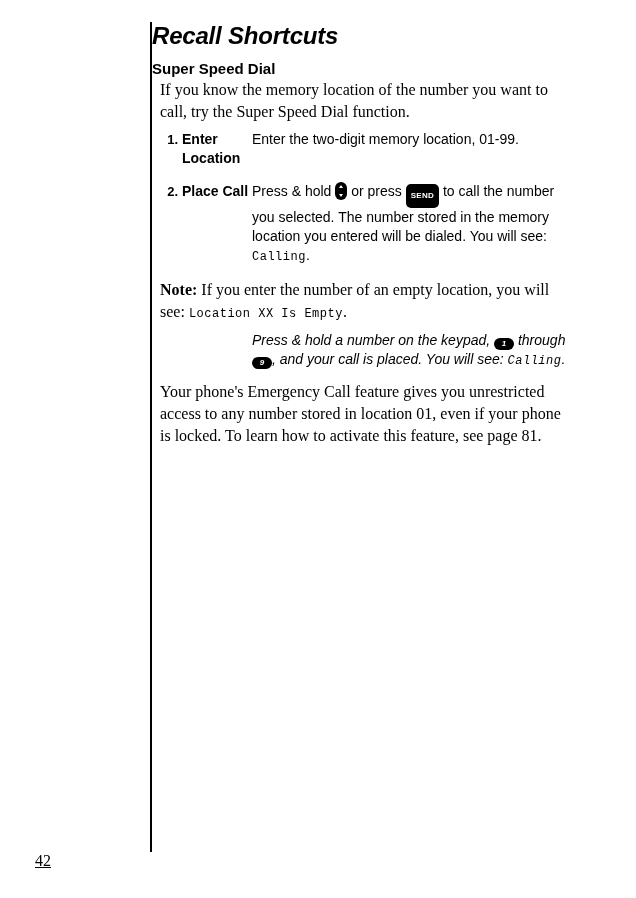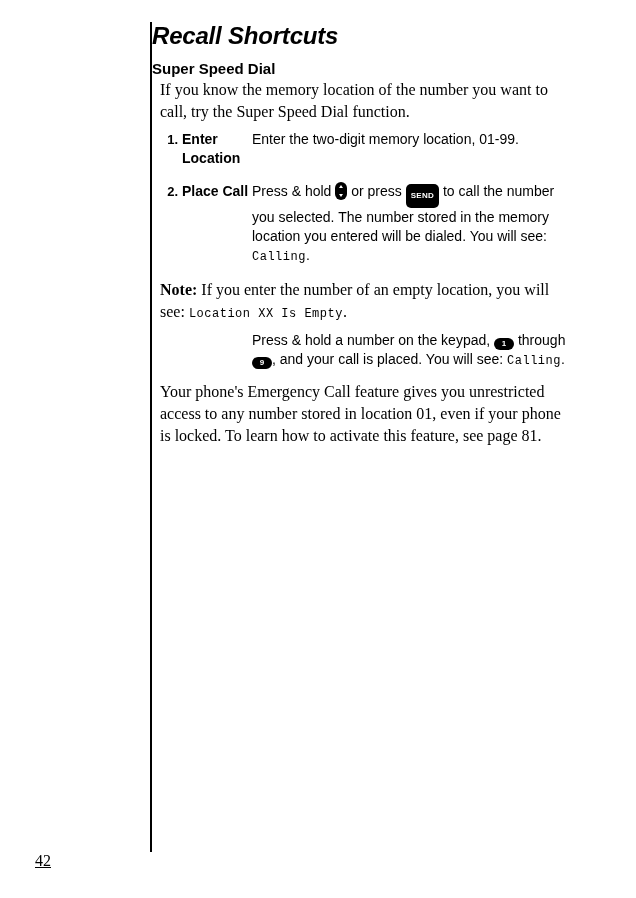--- a/index.html
+++ b/index.html
@@ -18,21 +18,21 @@
         font-size:13px;width:26px;text-align:right;padding-right:4px;
         line-height:1.35;padding-top:1px;}
   .sname{font-family:Arial,Helvetica,sans-serif;font-weight:700;
          font-size:14px;width:70px;line-height:1.35;}
   .sdesc{font-family:Arial,Helvetica,sans-serif;font-weight:400;
          font-size:14px;flex:1;line-height:1.35;}
   .mono{font-family:"Courier New",Courier,monospace;font-size:12px;
         letter-spacing:0.5px;}
   .note-lead{font-weight:700;}
   .indent-block{margin-left:100px;font-family:Arial,Helvetica,sans-serif;
-                font-size:14px;line-height:1.35;margin-top:8px;margin-bottom:12px;}
+                font-size:14px;line-height:1.35;margin-top:8px;margin-bottom:12px;font-style:italic;}
   .tm{font-size:11px;vertical-align:super;}
   .pagenum{position:absolute;left:35px;bottom:28px;font-size:16px;text-decoration:underline;}
   
   .pill{display:inline-flex;align-items:center;justify-content:center;
         background:#000;color:#fff;border-radius:5px;height:24px;
         font-family:Arial,Helvetica,sans-serif;font-weight:700;font-size:8px;
         padding:0 5px;vertical-align:-2px;letter-spacing:0.3px;}
   .keycap{display:inline-flex;align-items:center;justify-content:center;
           background:#000;color:#fff;border-radius:8px;height:12px;width:20px;
           font-family:Arial,Helvetica,sans-serif;font-weight:700;font-size:8px;

